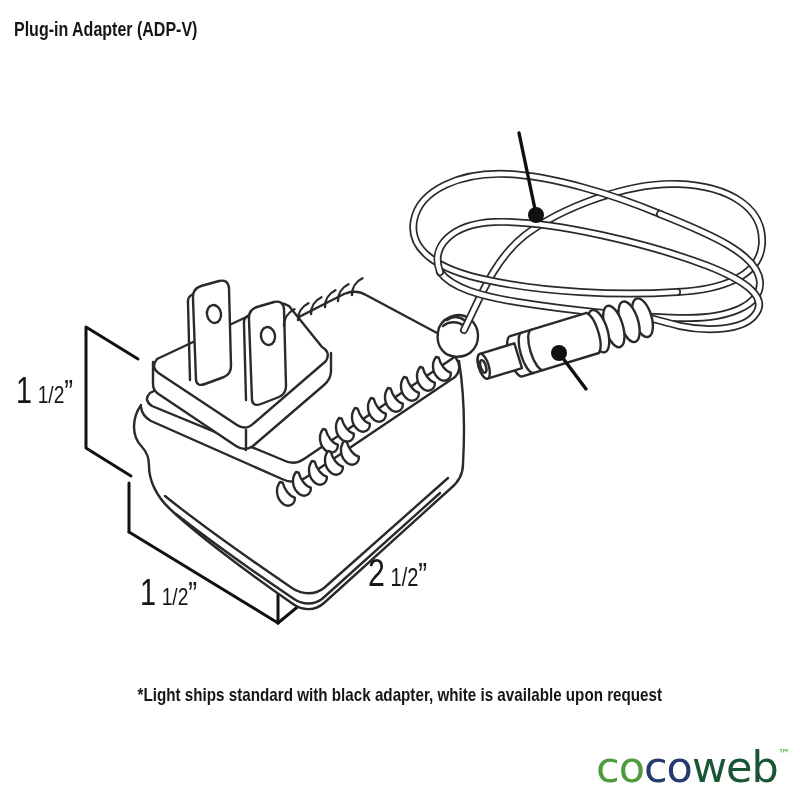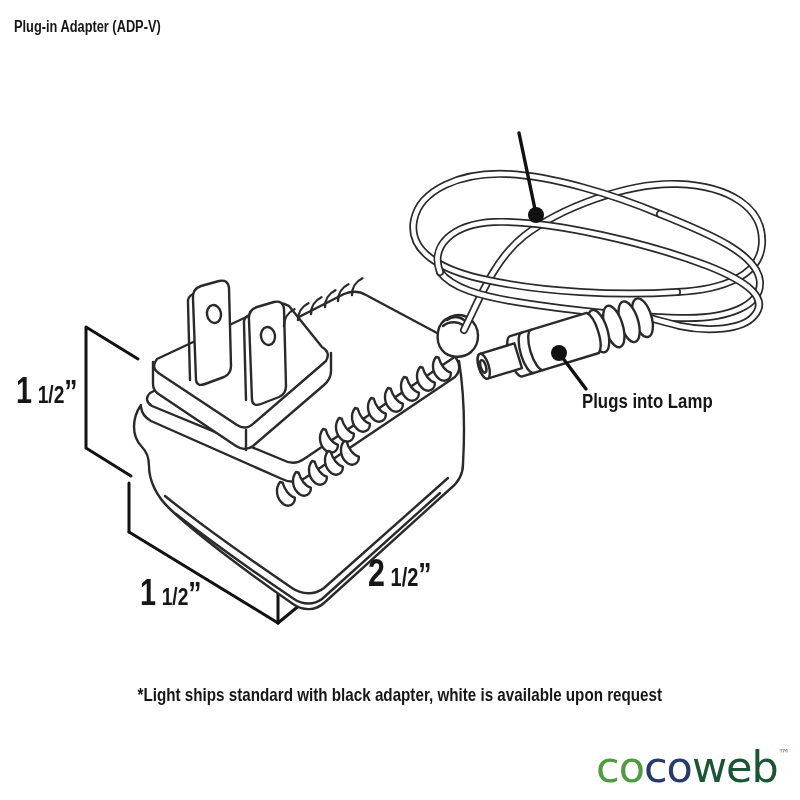--- a/index.html
+++ b/index.html
@@ -2,29 +2,29 @@
 <html><head>
 <meta charset="utf-8">
 <style>
   html,body{margin:0;padding:0;background:#ffffff;}
   .page{position:relative;width:800px;height:800px;background:#ffffff;overflow:hidden;
         font-family:"Liberation Sans",sans-serif;color:#161616;}
   .abs{position:absolute;}
   .cond{display:inline-block;transform:scaleX(0.8);transform-origin:0 50%;white-space:nowrap;}
   .cond-c{display:inline-block;transform:scaleX(0.8);transform-origin:50% 50%;white-space:nowrap;}
 
-  .title{left:14px;top:18px;font-size:16px;font-weight:700;letter-spacing:0;}
+  .title{left:14px;top:18px;font-size:20px;font-weight:700;letter-spacing:0;}
 
   .label120{left:452px;top:90px;font-weight:700;}
   .label120 .big{font-size:31px;}
   .label120 .small{font-size:21px;margin-left:9px;}
 
   .plugnote{left:582px;top:386px;font-size:21px;font-weight:700;line-height:29px;}
 
-  .dim{font-weight:700;}
+  .dim{font-weight:400;}
   .dim .d-big{font-size:36px;}
   .dim .d-frac{font-size:24px;margin-left:7px;}
   .dim .d-unit{font-size:33px;}
   .dim-height{left:16px;top:370px;}
   .dim-depth{left:140px;top:572px;}
   .dim-width{left:368px;top:552px;}
   .dim-width .d-big{font-size:38px;}
   .dim-width .d-frac{font-size:25px;}
 
   .footnote{left:0;right:0;top:684px;text-align:center;font-size:19px;font-weight:700;}
@@ -154,21 +154,20 @@
       <circle class="dot" cx="559" cy="353" r="8"></circle>
     </g>
   </svg>
 
   <div class="abs title">
     <span class="cond">Plug-in Adapter (ADP-V)</span>
   </div>
 
 
   <div class="abs plugnote">
-    <div><span class="cond">Plugs into Lamp</span></div>
   </div>
 
   <div class="abs dim dim-height">
     <span class="cond">
       <span class="d-big">1</span><span class="d-frac">1/2</span><span class="d-unit">”</span>
     </span>
   </div>
 
   <div class="abs dim dim-depth">
     <span class="cond">

